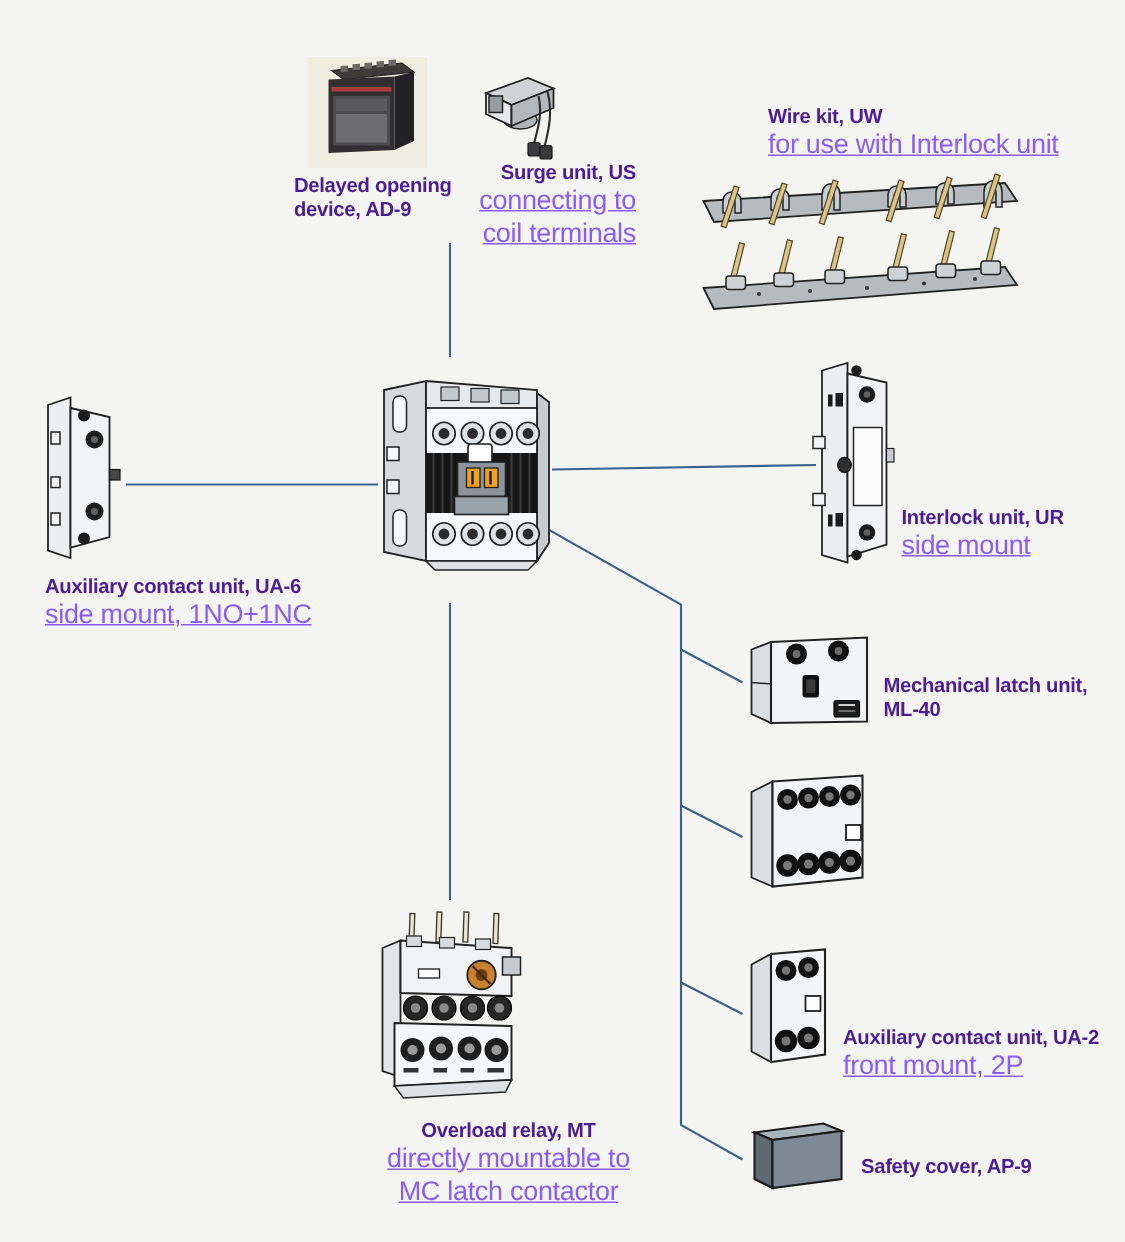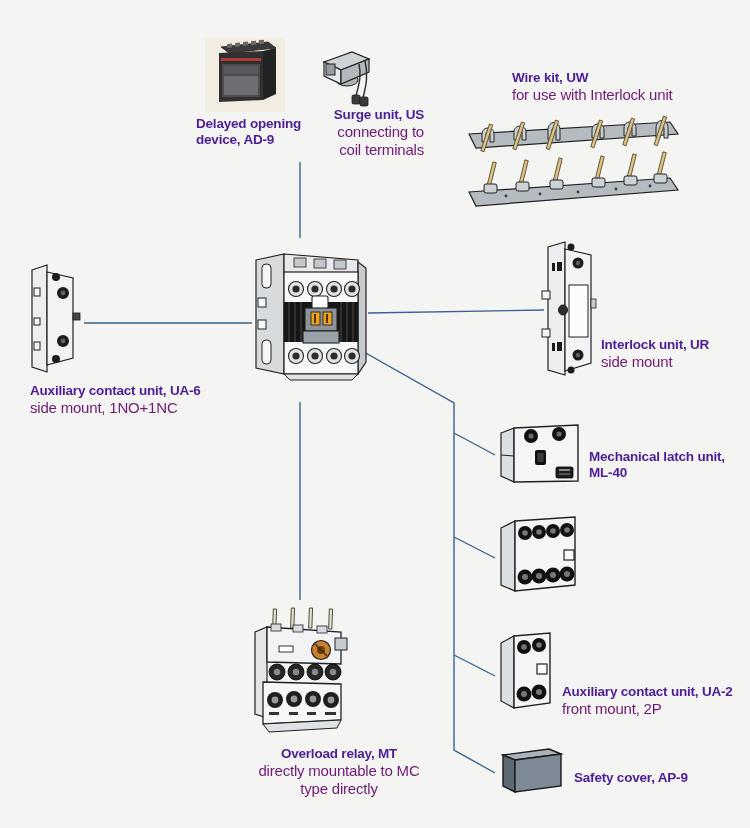--- a/index.html
+++ b/index.html
@@ -3,21 +3,21 @@
 <meta charset="utf-8">
 <style>
   html,body{margin:0;padding:0;}
   body{font-family:"Liberation Sans", sans-serif; background:#e9e9e9;}
   .canvas{
     position:relative; width:750px; height:828px; overflow:hidden;
     background:#f4f4f3; color:#1b1b1f;
   }
   .abs{position:absolute;}
   .label .t{font-size:13.5px; font-weight:bold; line-height:1.18; color:#4c1d95; letter-spacing:-0.2px;}
-  .label .s{font-size:15px; font-weight:normal; line-height:1.22; color:#701a75; letter-spacing:-0.2px;}
+  .label .s{font-size:18px; font-weight:normal; line-height:1.22; color:#8b5cf6; letter-spacing:-0.2px;text-decoration:underline;}
   svg{display:block;}
   .lines{position:absolute; left:0; top:0; width:750px; height:828px; pointer-events:none;}
   .lines path{stroke:#3a6191; stroke-width:1.4; fill:none;}
 </style>
 </head>
 <body>
 
 <div class="canvas">
 
   <svg class="lines" viewBox="0 0 750 828">
@@ -375,16 +375,16 @@
         <rect x="20" y="106" width="10" height="3"></rect>
           <rect x="40" y="106" width="9" height="3"></rect>
         <rect x="58" y="106" width="9" height="3"></rect>
           <rect x="76" y="106" width="11" height="3"></rect>
       </g>
       <polygon points="14,118 92,114 88,122 20,126" fill="#dfe2e4" stroke="#222" stroke-width="1"></polygon>
     </svg>
   </div>
   <div class="abs label" style="left:249px; top:746px; width:180px;text-align:center;">
     <div class="t">Overload relay, MT</div>
-    <div class="s">directly mountable to MC type directly</div>
+    <div class="s">directly mountable to MC latch contactor</div>
   </div>
 
 </div>
 
 </body></html>

